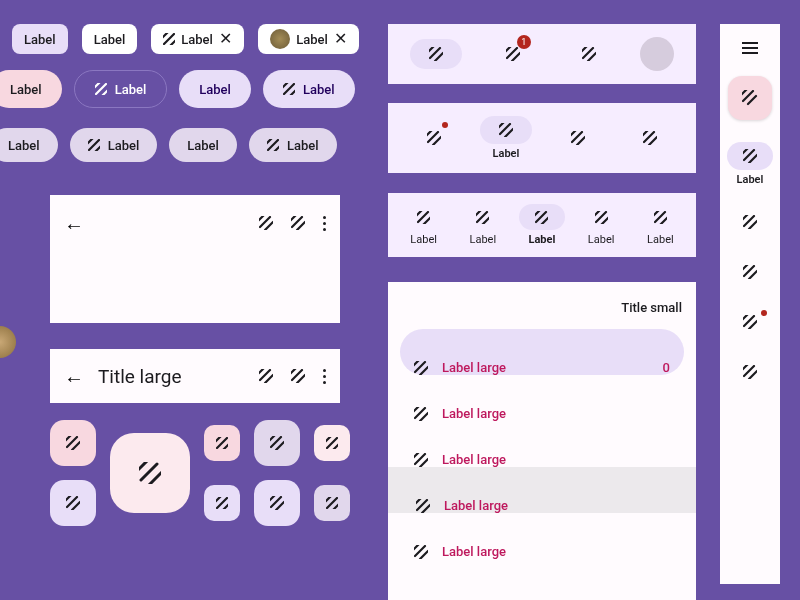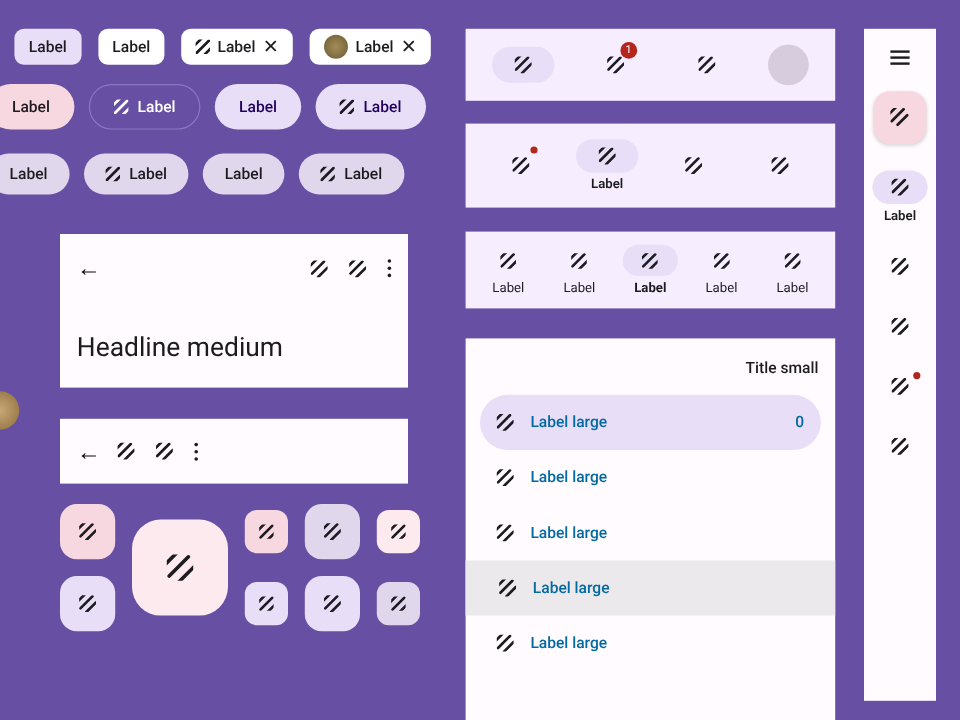--- a/index.html
+++ b/index.html
@@ -148,23 +148,23 @@
   .nav3 .item.active .lbl { font-weight: 700; }
 
   
   .list-panel {
     position: absolute; top: 282px; left: 388px;
     width: 308px; background: #FFFBFE;
     padding: 18px 14px 0; height: 320px;
   }
   .list-panel .title { font-size: 13px; font-weight: 500; color: #1c1b1f; margin-bottom: 14px; text-align: right; }
   .list-row {
-    display: flex; align-items: center; gap: 14px;
+    display: flex; align-items: flex-end; gap: 14px;
     height: 46px; padding: 0 14px; border-radius: 24px;
-    font-size: 13px; font-weight: 500; color: #0369a1;
+    font-size: 13px; font-weight: 500; color: #be185d;
     margin-left: -2px; margin-right: -2px;
   }
   .list-row.selected { background: #E8DEF8; }
   .list-row.hover { background: #ECE9EC; border-radius: 0; margin-left: -14px; margin-right: -14px; padding: 0 28px; }
   .list-row .count { margin-left: auto; }
 
   
   .rail {
     position: absolute; top: 24px; right: 20px;
     width: 60px; height: 560px; background: #FFFBFE;
@@ -287,27 +287,27 @@
             <use href="#stripes"></use>
           </svg>
         </span>
       <div class="dots">
           <span></span>
           <span></span>
           <span></span>
         </div>
     </div>
   </div>
-  <div class="headline">Headline medium</div>
 </div>
 
 <div class="avatar-frag"></div>
 
 <div class="appbar2">
   <span class="arrow-back">←</span>
+  <div class="title">Title large</div>
   <div class="icons">
     <span class="stripe">
         <svg width="14" height="14">
           <use href="#stripes"></use>
         </svg>
       </span>
     <span class="stripe">
         <svg width="14" height="14">
           <use href="#stripes"></use>
         </svg>

